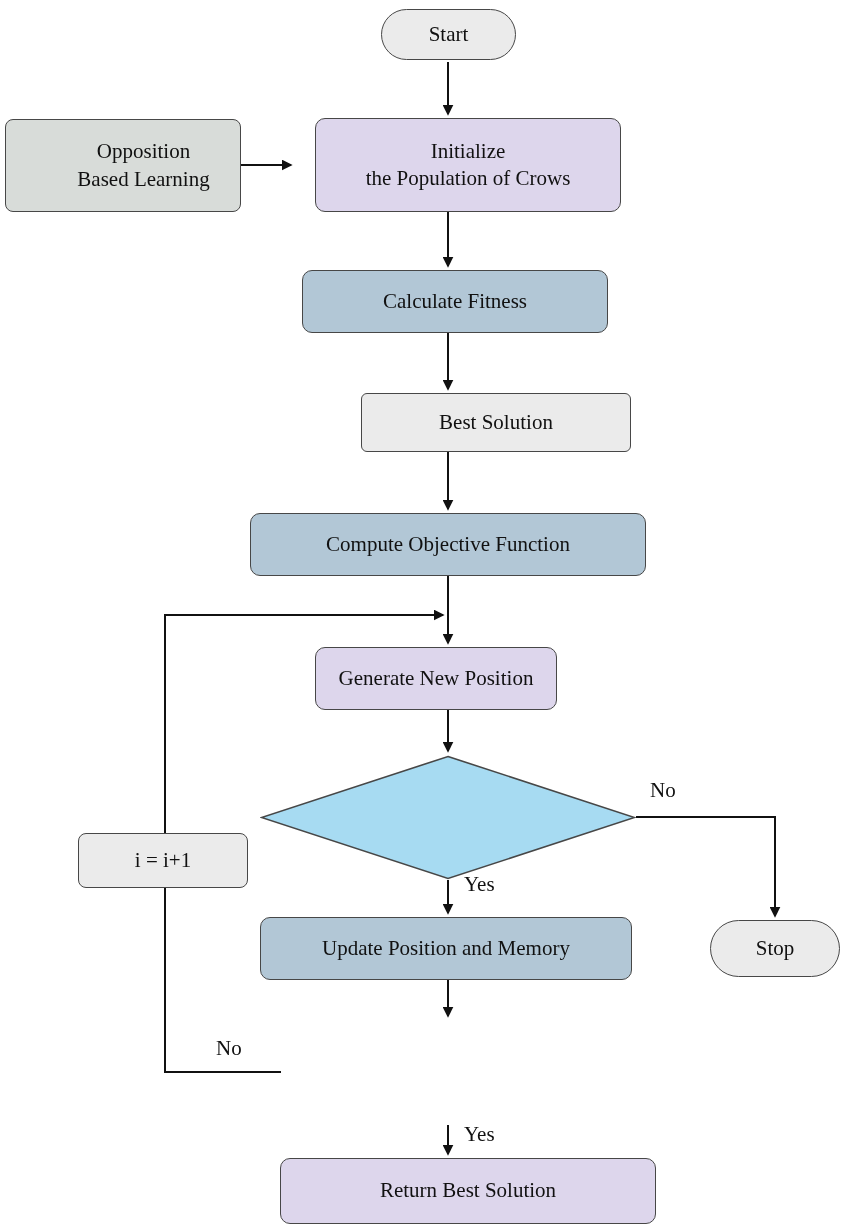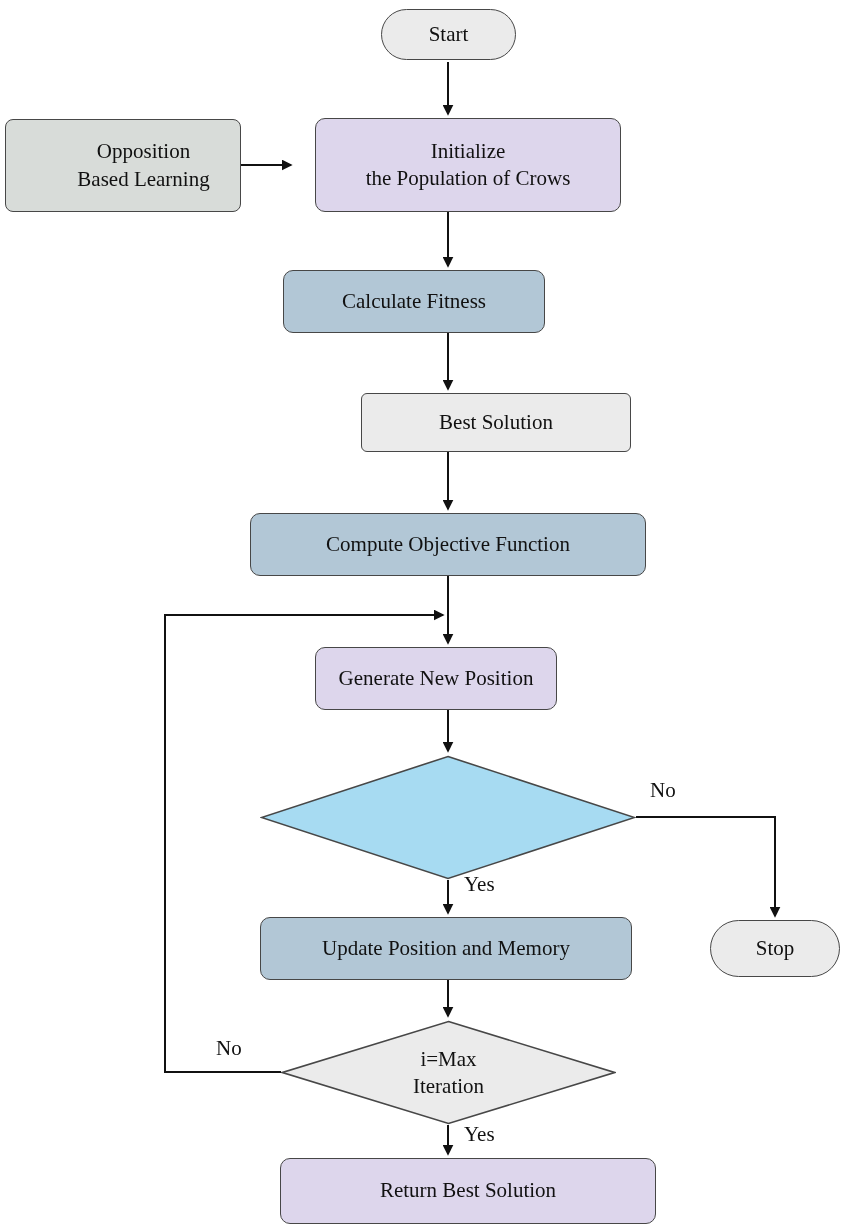--- a/index.html
+++ b/index.html
@@ -88,21 +88,21 @@
     </div>
   </div>
 
   <div class="node box fill-purple two-line" style="left:295px;top:118px;width:306px;height:94px;">
     <div>
       <span>Initialize</span>
       <span>the Population of  Crows</span>
     </div>
   </div>
 
-  <div class="node box fill-blue" style="left:283px;top:270px;width:262px;height:63px;">
+  <div class="node box fill-blue" style="left:302px;top:270px;width:306px;height:63px;">
     <span>Calculate Fitness</span>
   </div>
 
   <div class="node box fill-light" style="left:313px;top:393px;width:270px;height:59px;border-radius:6px;margin-left:48px;">
     <span>Best Solution</span>
   </div>
 
   <div class="node box fill-blue" style="left:250px;top:513px;width:396px;height:63px;">
     <span>Compute Objective Function</span>
   </div>
@@ -110,38 +110,32 @@
   <div class="node box fill-purple" style="left:295px;top:647px;width:242px;height:63px;text-align:right;">
     <span>Generate New Position</span>
   </div>
 
   <div class="diamond" style="left:260px;top:755px;width:376px;height:125px;">
     <svg width="376" height="125" viewBox="0 0 376 125">
       <polygon points="188,1.5 374.5,62.5 188,123.5 1.5,62.5" fill="var(--diamond-blue-fill)" stroke="var(--border-color)" stroke-width="1.6"></polygon>
     </svg>
   </div>
 
+  <div class="node box fill-light" style="left:78px;top:833px;width:170px;height:55px;border-radius:8px;">
+    <span>i = i+1</span>
+  </div>
 
   <div class="node box fill-blue" style="left:260px;top:917px;width:372px;height:63px;">
     <span>Update Position and Memory</span>
   </div>
 
   <div class="node stadium fill-light" style="left:710px;top:920px;width:130px;height:57px;">
     <span>Stop</span>
   </div>
 
-  <div class="diamond" style="left:281px;top:1020px;width:335px;height:105px;">
-    <svg width="335" height="105" viewBox="0 0 335 105">
-      <polygon points="167.5,1.5 333.5,52.5 167.5,103.5 1.5,52.5" fill="var(--diamond-gray-fill)" stroke="var(--border-color)" stroke-width="1.6"></polygon>
-    </svg>
-    <span class="dlabel two-line">
-      <span>i=Max</span>
-      <span>Iteration</span>
-    </span>
-  </div>
 
   <div class="node box fill-purple" style="left:260px;top:1158px;width:376px;height:66px;">
     <span>Return Best Solution</span>
   </div>
 
   <div class="edge-label" style="left:650px;top:778px;">No</div>
   <div class="edge-label" style="left:464px;top:872px;">Yes</div>
   <div class="edge-label" style="left:216px;top:1036px;">No</div>
   <div class="edge-label" style="left:464px;top:1122px;">Yes</div>
 

